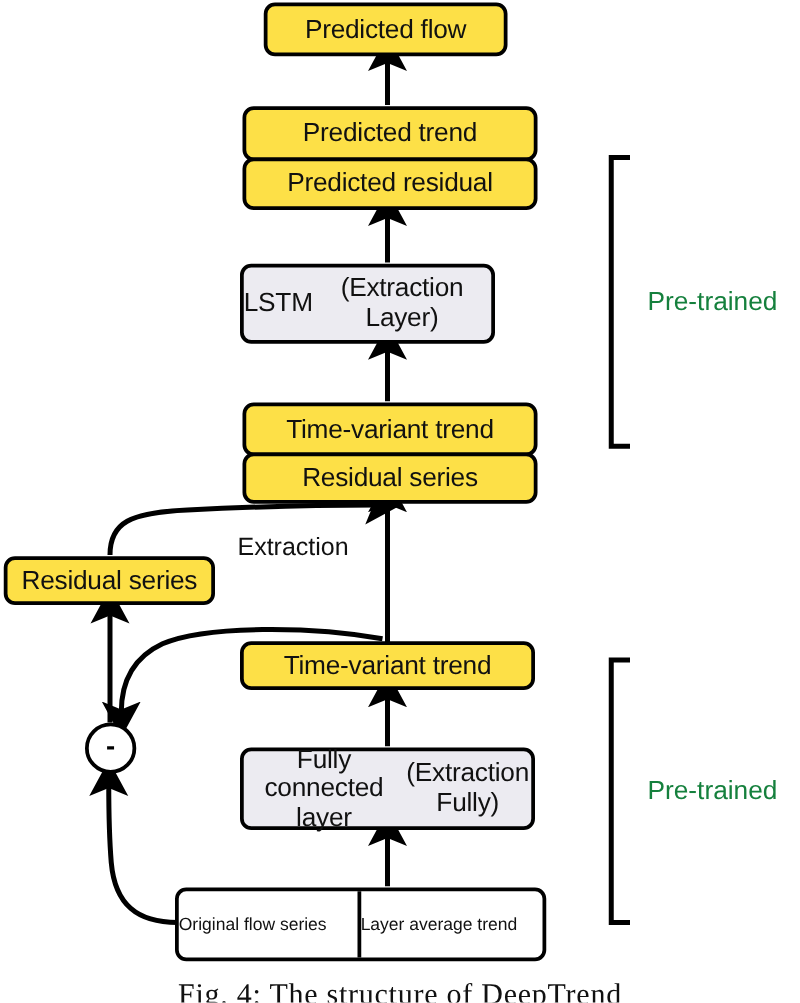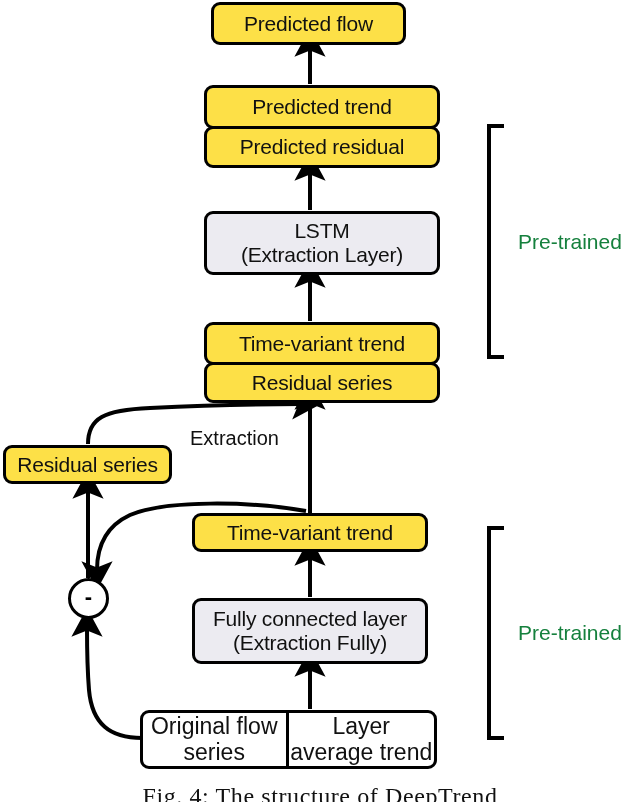--- a/index.html
+++ b/index.html
@@ -44,39 +44,39 @@
     color: #111111;
   }
   .node.shaded {
     background: #ecebf1;
   }
   
   .pair {
     position: absolute;
   }
   .pair .node {
-    left: 12px;
+    left: 2px;
     width: 100%;
   }
   
   .split {
     position: absolute;
     box-sizing: border-box;
     border: 3px solid #000000;
     border-radius: 9px;
     background: #ffffff;
     display: flex;
   }
   .split .cell {
     box-sizing: border-box;
     display: flex;
     align-items: center;
-    justify-content: flex-end;
+    justify-content: flex-start;
     text-align: center;
-    font-size: 23px;
+    font-size: 14px;
     line-height: 1.12;
     color: #111111;
   }
   .split .cell.left-cell {
     border-right: 3px solid #000000;
   }
   
   .op-circle {
     position: absolute;
     box-sizing: border-box;
@@ -160,21 +160,21 @@
 
   <div class="pair" style="left:192px; top:85px; width:236px; height:83px;">
     <div class="node" style="top:0px; height:44px;">
       <span>Predicted trend</span>
     </div>
     <div class="node" style="top:41px; height:42px;">
       <span>Predicted residual</span>
     </div>
   </div>
 
-  <div class="node shaded" style="left:204px; top:211px; width:236px; height:64px; flex-direction:column;">
+  <div class="node shaded" style="left:192px; top:211px; width:204px; height:64px; flex-direction:row;">
     <span>LSTM</span>
     <span>(Extraction Layer)</span>
   </div>
 
   <div class="pair" style="left:192px; top:322px; width:236px; height:81px;">
     <div class="node" style="top:0px; height:43px;">
       <span>Time-variant trend</span>
     </div>
     <div class="node" style="top:40px; height:41px;">
       <span>Residual series</span>
@@ -186,21 +186,21 @@
   </div>
 
   <div class="op-circle" style="left:68px; top:578px; width:41px; height:41px;">
     <span>-</span>
   </div>
 
   <div class="node" style="left:192px; top:513px; width:236px; height:39px;">
     <span>Time-variant trend</span>
   </div>
 
-  <div class="node shaded" style="left:192px; top:598px; width:236px; height:66px; flex-direction:column;">
+  <div class="node shaded" style="left:192px; top:598px; width:236px; height:66px; flex-direction:row;">
     <span>Fully connected layer</span>
     <span>(Extraction Fully)</span>
   </div>
 
   <div class="split" style="left:140px; top:710px; width:297px; height:59px;">
     <div class="cell left-cell" style="width:50%;">
       <span>Original flow series</span>
     </div>
     <div class="cell" style="width:50%;">
       <span>Layer average trend</span>

